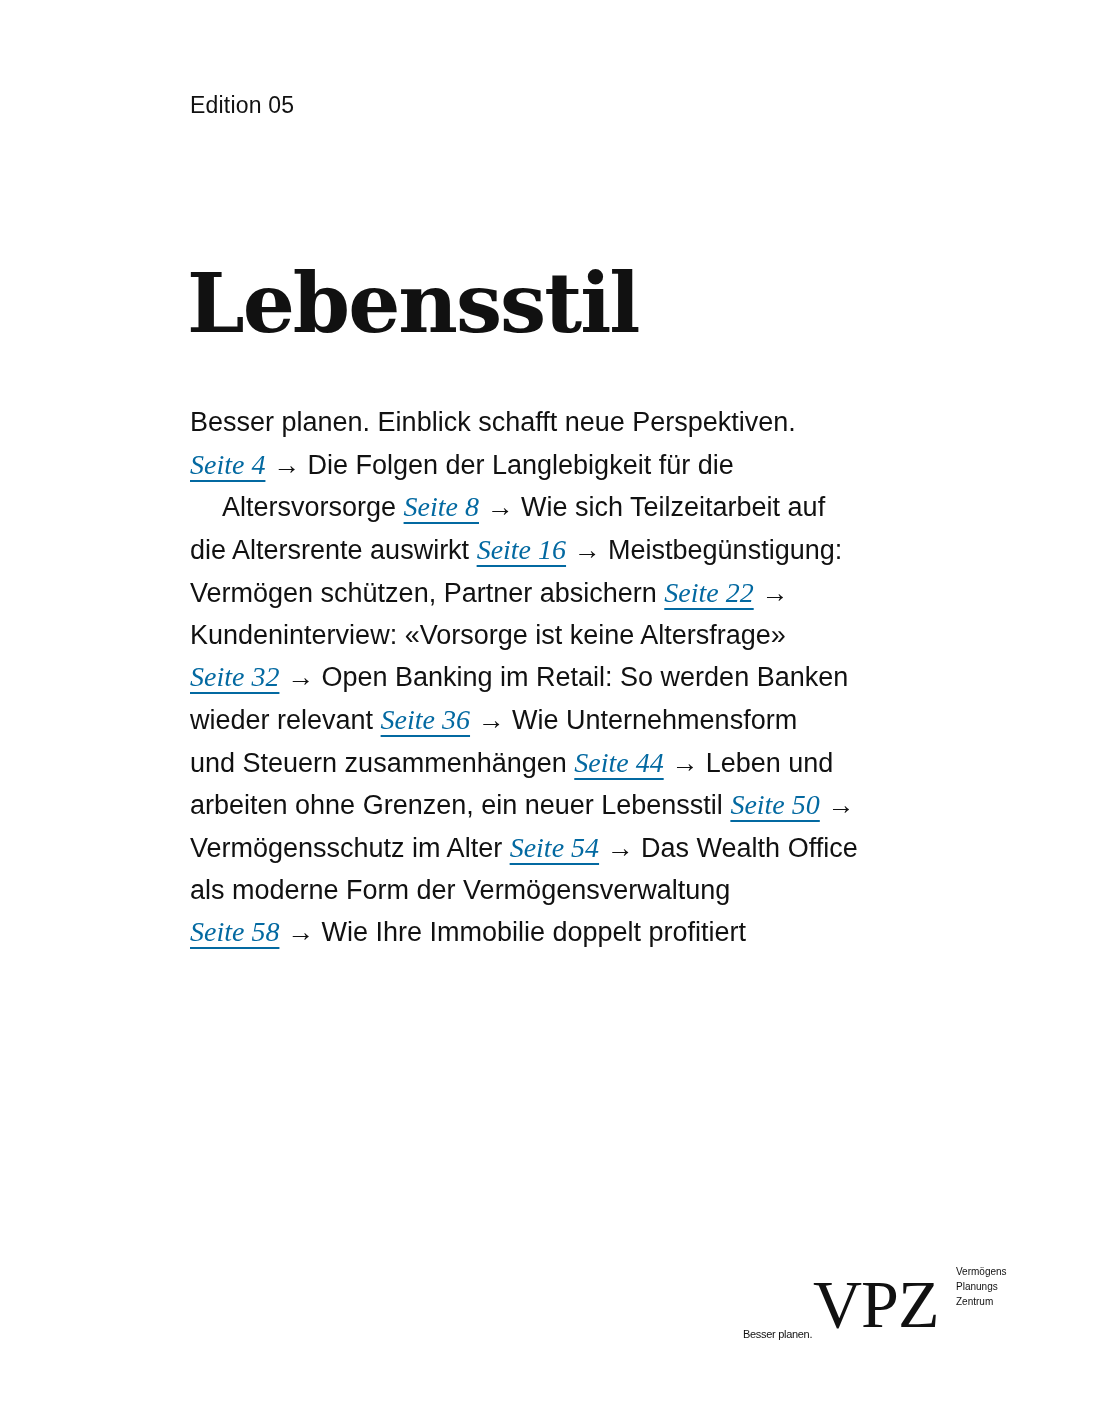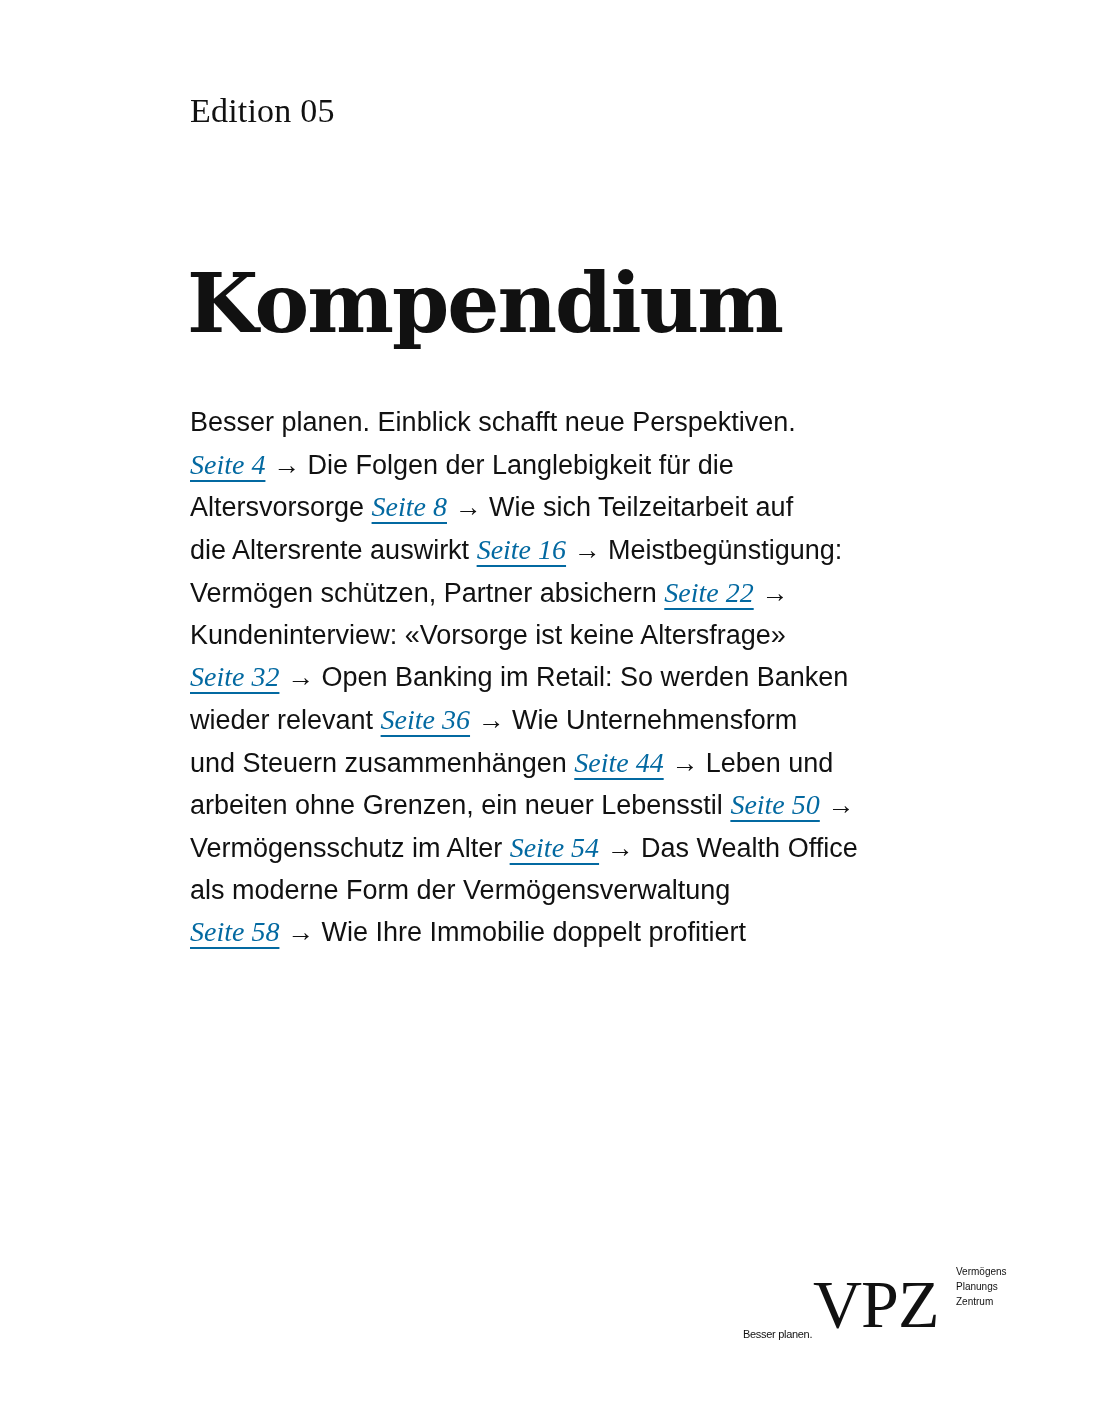--- a/index.html
+++ b/index.html
@@ -1,38 +1,38 @@
 <!DOCTYPE html>
 <html><head>
 <meta charset="utf-8">
 <style>
   html, body { margin:0; padding:0; background:#ffffff; }
   body { width:1093px; height:1417px; position:relative; overflow:hidden; font-family:"Liberation Sans", sans-serif; color:#111; }
-  .edition { position:absolute; left:190px; top:92px; font-size:34px; letter-spacing:0.2px;font-family:Liberation Serif, serif; }
+  .edition { position:absolute; left:190px; top:92px; font-size:23px; letter-spacing:0.2px; }
   .title { position:absolute; left:187px; top:262px; font-family:"DejaVu Serif", serif; font-weight:bold; font-size:82px; letter-spacing:-2px; margin:0; line-height:1; }
   .body { position:absolute; left:190px; top:402px; width:760px; font-size:27px; line-height:41.7px; }
   .line { white-space:nowrap; display:block; }
   .link { color:#0369a1; font-family:"Liberation Serif", serif; font-style:italic; font-size:28px; text-decoration:underline; text-decoration-thickness:2px; text-underline-offset:6px; cursor:pointer; }
   .logo { position:absolute; left:743px; top:1262px; width:280px; height:80px; }
   .tagline { position:absolute; left:0; top:66px; font-size:11px; letter-spacing:-0.3px; }
   .vpz { position:absolute; left:70px; top:8px; font-family:"Liberation Serif", serif; font-size:68px; line-height:1; letter-spacing:-1px; }
   .fullname { position:absolute; left:213px; top:2px; font-size:10px; line-height:15px; }
 </style>
 </head>
 <body>
 
 <div class="edition">Edition 05</div>
 
-<h1 class="title">Kompendium</h1>
+<h1 class="title">Lebensstil</h1>
 
 <div class="body">
   <span class="line">Besser planen. Einblick schafft neue Perspektiven.</span>
   <div id="toc-lines">
       <span class="line"><span class="link" style="white-space: pre;">Seite 4</span><span style="white-space: pre;"> → Die Folgen der Langlebigkeit für die</span></span>
-      <span class="line"><span style="white-space: pre;">Altersvorsorge </span><span class="link" style="white-space: pre;">Seite 8</span><span style="white-space: pre;"> → Wie sich Teilzeitarbeit auf</span></span>
+      <span class="line"><span style="white-space: pre; margin-left: 32px;">Altersvorsorge </span><span class="link" style="white-space: pre;">Seite 8</span><span style="white-space: pre;"> → Wie sich Teilzeitarbeit auf</span></span>
       <span class="line"><span style="white-space: pre;">die Altersrente auswirkt </span><span class="link" style="white-space: pre; text-align: right;">Seite 16</span><span style="white-space: pre;"> → Meistbegünstigung:</span></span>
       <span class="line"><span style="white-space: pre;">Vermögen schützen, Partner absichern </span><span class="link" style="white-space: pre;">Seite 22</span><span style="white-space: pre;"> →</span></span>
       <span class="line"><span style="white-space: pre;">Kundeninterview: «Vorsorge ist keine Altersfrage»</span></span>
       <span class="line"><span class="link" style="white-space: pre;">Seite 32</span><span style="white-space: pre;"> → Open Banking im Retail: So werden Banken</span></span>
       <span class="line"><span style="white-space: pre;">wieder relevant </span><span class="link" style="white-space: pre; text-align: right;">Seite 36</span><span style="white-space: pre;"> → Wie Unternehmensform</span></span>
       <span class="line"><span style="white-space: pre;">und Steuern zusammenhängen </span><span class="link" style="white-space: pre;">Seite 44</span><span style="white-space: pre;"> → Leben und</span></span>
       <span class="line"><span style="white-space: pre;">arbeiten ohne Grenzen, ein neuer Lebensstil </span><span class="link" style="white-space: pre;">Seite 50</span><span style="white-space: pre;"> →</span></span>
       <span class="line"><span style="white-space: pre;">Vermögensschutz im Alter </span><span class="link" style="white-space: pre; font-style: italic;">Seite 54</span><span style="white-space: pre;"> → Das Wealth Office</span></span>
       <span class="line"><span style="white-space: pre;">als moderne Form der Vermögensverwaltung</span></span>
       <span class="line"><span class="link" style="white-space: pre;">Seite 58</span><span style="white-space: pre;"> → Wie Ihre Immobilie doppelt profitiert</span></span>

